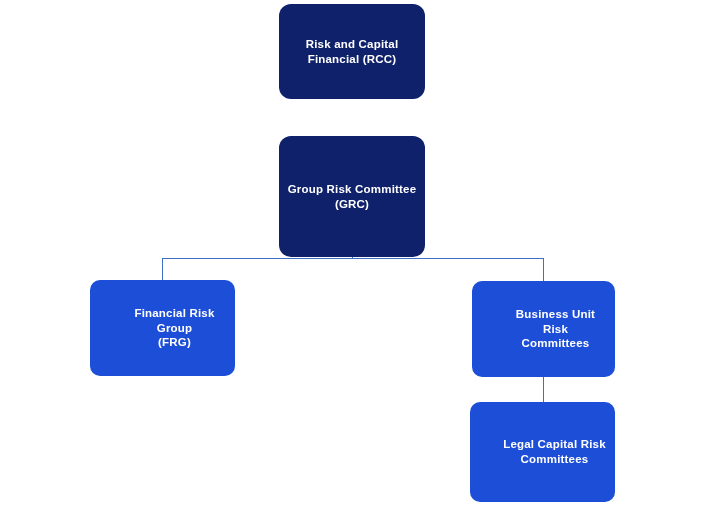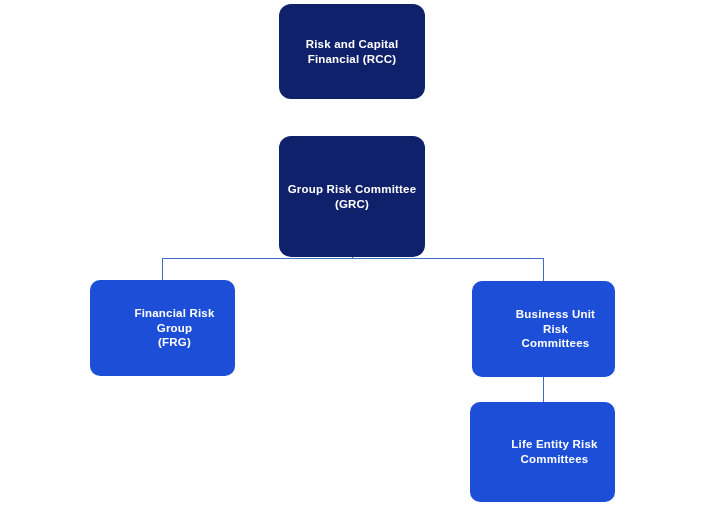--- a/index.html
+++ b/index.html
@@ -81,16 +81,16 @@
     </div>
     <div class="node bright" style="left: 90px; top: 280px; width: 145px; height: 96px;">
       <div class="node-title">Financial Risk Group
 (FRG)</div>
     </div>
     <div class="node bright" style="left: 472px; top: 281px; width: 143px; height: 96px;">
       <div class="node-title">Business Unit Risk
 Committees</div>
     </div>
     <div class="node bright" style="left: 470px; top: 402px; width: 145px; height: 100px;">
-      <div class="node-title">Life Entity Risk
+      <div class="node-title">Legal Capital Risk
 Committees</div>
     </div>
   </div>
 
 </body></html>

